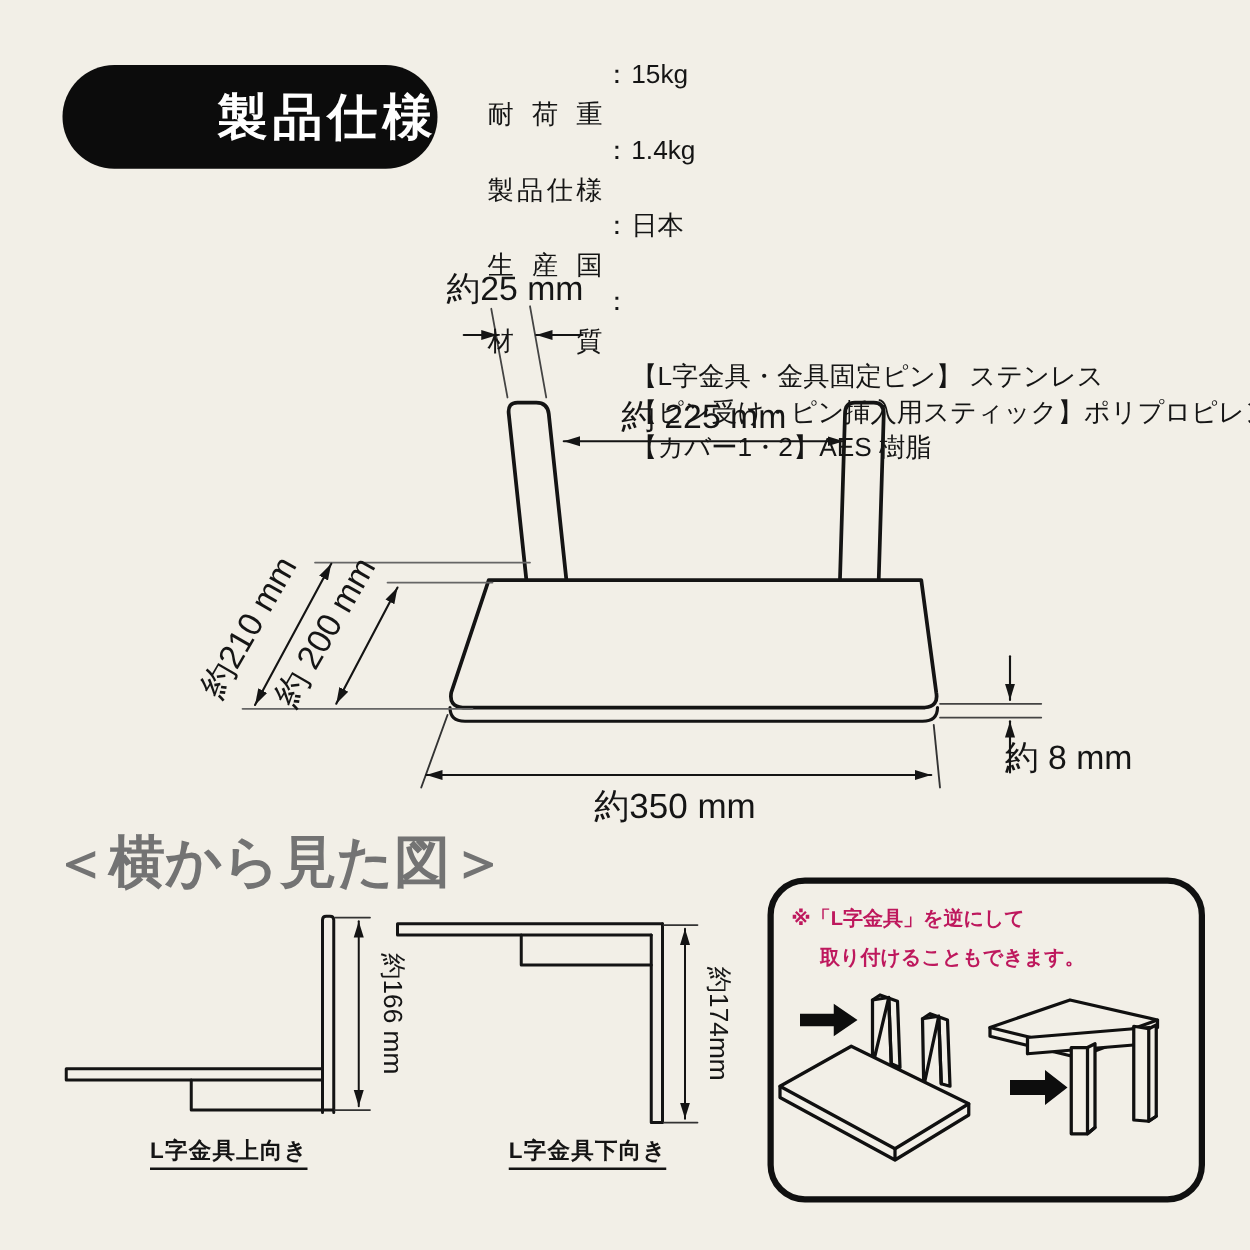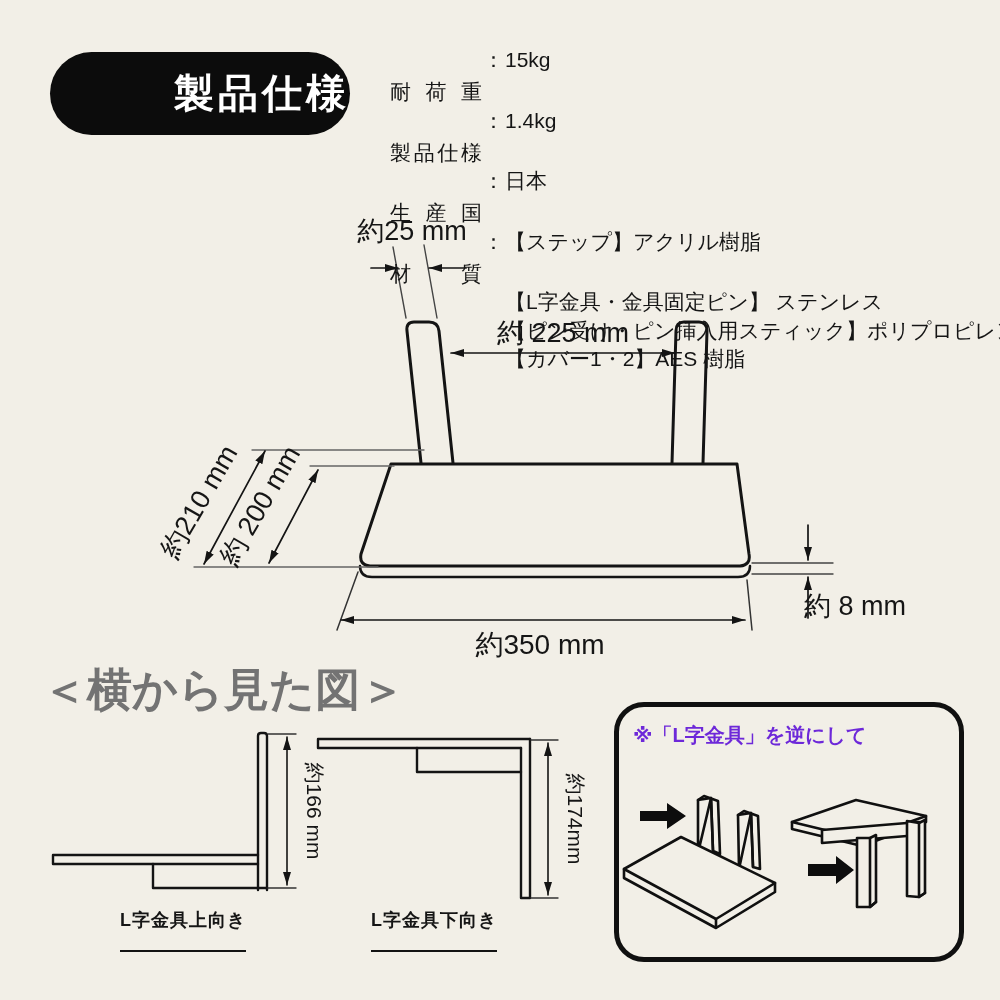--- a/index.html
+++ b/index.html
@@ -28,32 +28,32 @@
 
   
   .side-title{
     position:absolute;left:42px;top:660px;z-index:3;
     font-size:45px;font-weight:900;letter-spacing:0px;color:#737373;
   }
 
   
   .caption{
     position:absolute;z-index:3;font-size:18px;font-weight:bold;
-    border-bottom:2px solid #131313;padding-bottom:18px;letter-spacing:1px;
+    border-bottom:2px solid #131313;padding-bottom:2px;letter-spacing:1px;
   }
   .caption.up{left:120px;top:908px;}
-  .caption.down{left:371px;top:908px;}
+  .caption.down{left:407px;top:908px;}
 
   
   .note-box{
     position:absolute;left:614px;top:702px;width:350px;height:260px;
     border:5px solid #101010;border-radius:30px;box-sizing:border-box;
     background:transparent;z-index:2;
   }
-  .note-text{margin:13px 0 0 14px;font-size:20px;font-weight:bold;line-height:31px;color:#6d28d9;}
+  .note-text{margin:13px 0 0 14px;font-size:16px;font-weight:bold;line-height:31px;color:#be185d;}
   .note-text .l2{padding-left:23px;}
 </style>
 </head>
 <body>
 
 <svg class="layer" width="1000" height="1000" viewBox="0 0 1000 1000">
   <defs>
     <marker id="ah" markerUnits="userSpaceOnUse" markerWidth="16" markerHeight="12" refX="13" refY="5" orient="auto-start-reverse">
       <path d="M0,1 L13,5 L0,9 Z" fill="#141414"></path>
     </marker>
@@ -167,29 +167,30 @@
   <div class="spec-row">
     <span class="spec-label">耐荷重</span><span class="spec-sep">：</span><span>15kg</span>
   </div>
   <div class="spec-row">
     <span class="spec-label">製品仕様</span><span class="spec-sep">：</span><span>1.4kg</span>
   </div>
   <div class="spec-row">
     <span class="spec-label">生産国</span><span class="spec-sep">：</span><span>日本</span>
   </div>
   <div class="spec-row">
-    <span class="spec-label">材質</span><span class="spec-sep">：</span><span>【ステップ】アクリル樹脂</span>
+    <span class="spec-label">材質</span><span class="spec-sep">：</span>
   </div>
   <div class="spec-cont">【L字金具・金具固定ピン】 ステンレス</div>
   <div class="spec-cont">【ピン受け・ピン挿入用スティック】ポリプロピレン</div>
   <div class="spec-cont">【カバー1・2】AES 樹脂</div>
 </div>
 
 <div class="side-title">＜横から見た図＞</div>
 
 <div class="caption up">L字金具上向き</div>
 <div class="caption down">L字金具下向き</div>
 
 <div class="note-box">
   <div class="note-text">
     <div>※「L字金具」を逆にして</div>
+    <div class="l2">取り付けることもできます。</div>
   </div>
 </div>
 
 </body></html>

